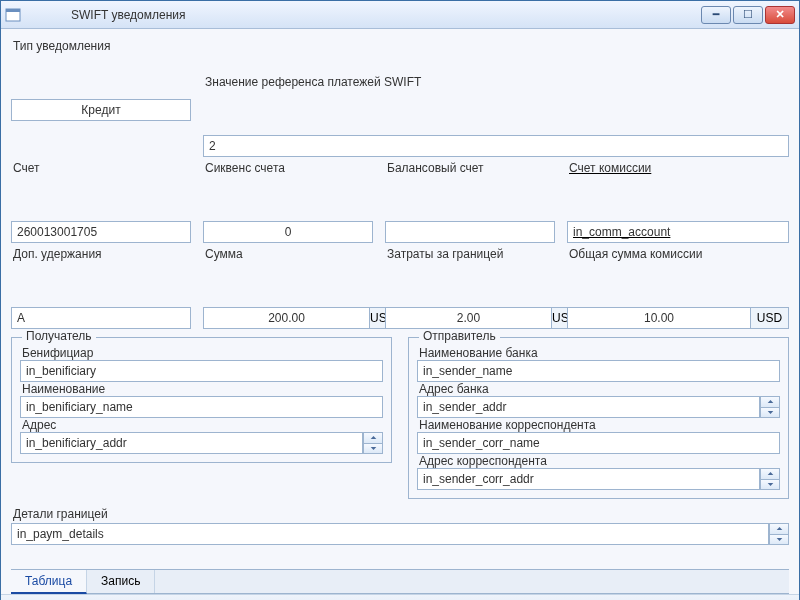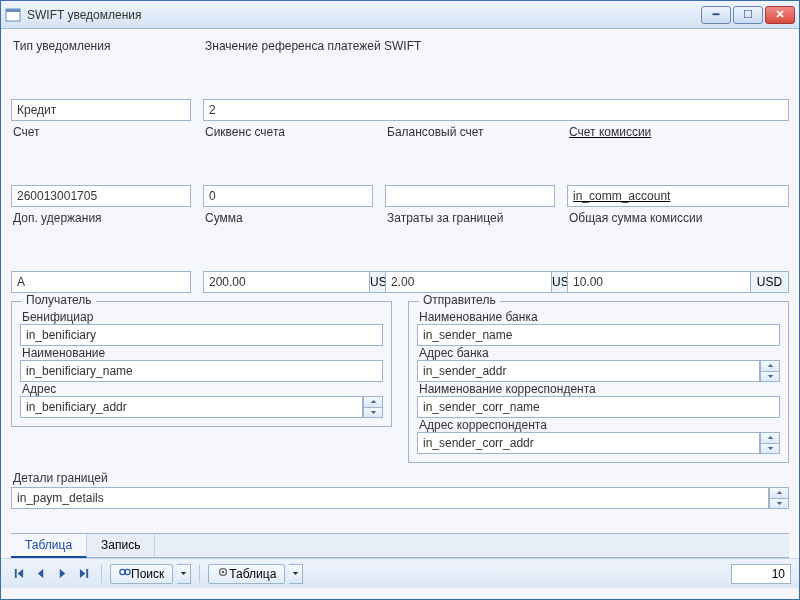--- a/index.html
+++ b/index.html
@@ -1,30 +1,30 @@
 <!DOCTYPE html>
 <html><head>
 <meta charset="utf-8">
 <style>
   * { box-sizing: border-box; font-family: Tahoma, Arial, sans-serif; font-size: 12px; }
   body { margin: 0; background: #fff; }
   .window { width: 800px; height: 600px; border: 1px solid #3a6ea5; background: #f5f7fc; position: relative; }
-  .titlebar { height: 28px; background: linear-gradient(#f0f5ff,#d5e3f6); display: flex; align-items: center; padding: 0 4px; border-bottom: 1px solid #a8bdd8; }
+  .titlebar { height: 28px; background: linear-gradient(#f0f5ff,#d5e3f6); display: flex; align-items: center; padding: 0 4px; border-bottom: 1px solid #a8bdd8; gap: 44px; }
   .titlebar .icon { width: 16px; height: 16px; margin-right: 6px; display:flex;align-items:center;justify-content:center;}
   .titlebar .title { flex: 1; color: #333; }
   .winbtns { display: flex; gap: 2px; }
   .winbtn { width: 30px; height: 18px; border: 1px solid #6b88b0; border-radius: 3px; display:flex; align-items:center; justify-content:center; font-size:11px; cursor:pointer; }
   .winbtn.min,.winbtn.max { background: linear-gradient(#eef4fd,#cadcf2); color:#2b4a75; }
   .winbtn.close { background: linear-gradient(#f28b8b,#d84b3a); color:#fff; border-color:#a33; font-weight:bold;}
   .content { padding: 8px 10px 0 10px; }
   .row { display:flex; gap:12px; margin-bottom:2px; }
   .field { display:flex; flex-direction:column;gap:44px; }
   .lbl { color:#333; padding: 2px 0 2px 2px; }
   input[type=text], .txt { height: 22px; border:1px solid #9db4cf; background:#fff; padding:2px 5px; color:#333; }
-  .txt.ra { text-align:left; }
+  .txt.ra { text-align:center; }
   .combo { display:flex; }
   .combo input { flex:1; }
   .combo .dd { width:18px; height:22px; border:1px solid #9db4cf; border-left:none; background:linear-gradient(#f5f9ff,#dde9f7); display:flex;align-items:center;justify-content:center; cursor:pointer;}
   .dd svg{width:8px;height:8px;}
   .curr { display:flex; }
   .curr input { flex:1; }
   .curr .u { width:38px; height:22px; border:1px solid #9db4cf; border-left:none; background:#eef4fb; display:flex;align-items:center;justify-content:center; }
   .group { border:1px solid #9db4cf; margin-top:6px; padding:8px 8px 8px 8px; position:relative; }
   .group .legend { position:absolute; top:-9px; left:10px; background:#f5f7fc; padding:0 4px; color:#333; }
   .txtarea { position:relative; }
@@ -66,21 +66,21 @@
     </div>
   </div>
 
   <div class="content">
 
     <div class="row">
       <div class="field" style="width:180px;">
         <span class="lbl">Тип уведомления</span>
         <input type="text" class="txt ra" value="Кредит" style="">
       </div>
-      <div class="field" style="flex:1;">
+      <div class="field" style="flex:1;margin-top:36px;">
         <span class="lbl">Значение референса платежей SWIFT</span>
         <input type="text" class="txt" value="2" style="">
       </div>
     </div>
 
     <div class="row">
       <div class="field" style="width:180px;">
         <span class="lbl">Счет</span>
         <input type="text" class="txt" value="260013001705" style="">
       </div>

